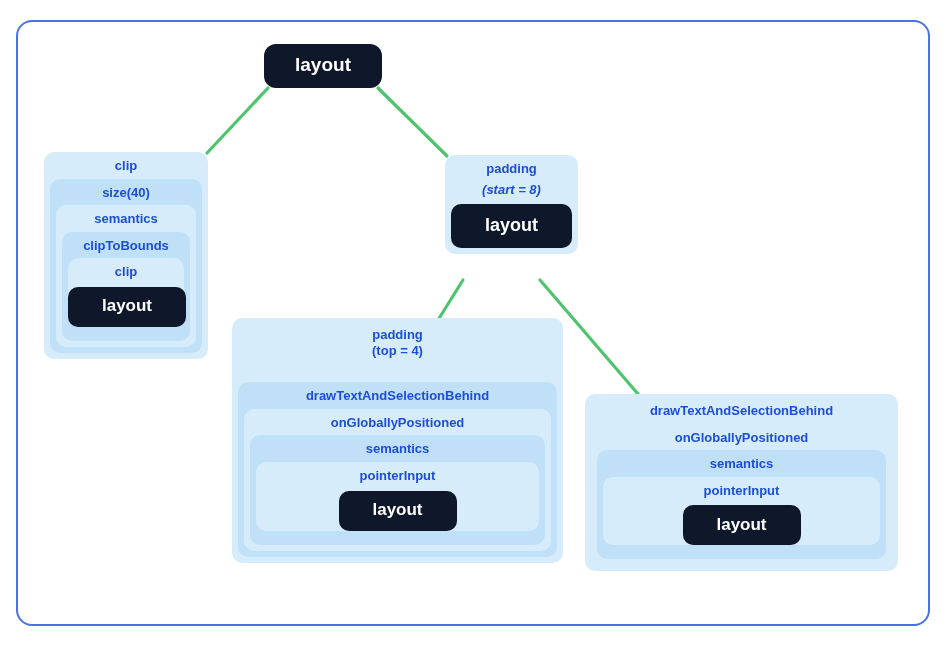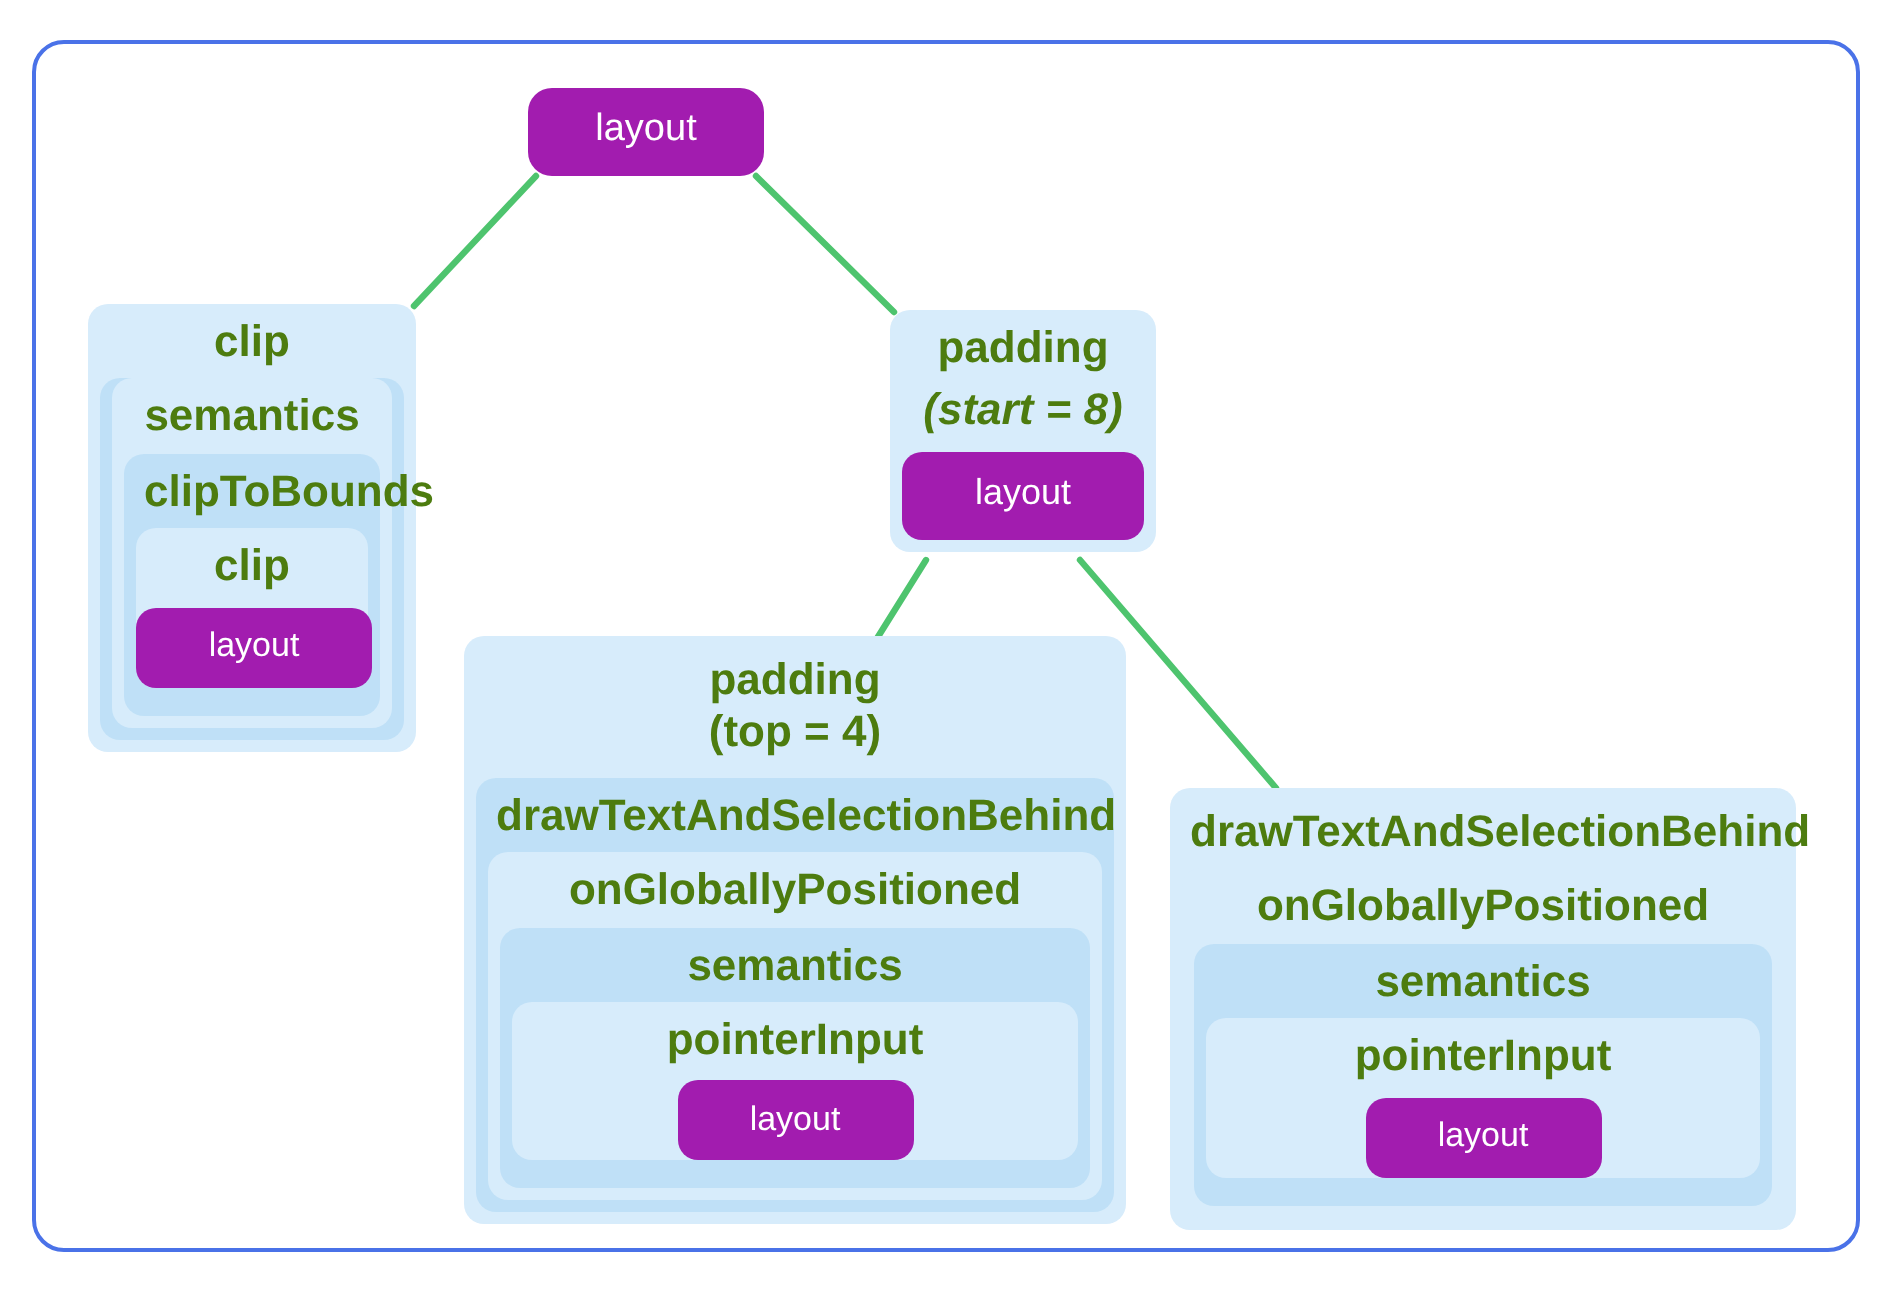--- a/index.html
+++ b/index.html
@@ -50,37 +50,37 @@
   .tint-b { background: #bfe0f7; }
 
   .nest {
     border-radius: 10px;
     box-sizing: border-box;
     text-align: center;
   }
   .nest > .lbl {
     display: block;
     padding: 6px 10px 5px 10px;
-    color: #4d7c0f;
+    color: #1d4ed8;
     font-weight: 700;
-    font-size: 22px;
+    font-size: 13px;
     line-height: 1.2;
     white-space: nowrap;
   }
   .nest > .lbl.two-line { white-space: normal; }
 
   .inner-wrap {
     padding: 0 6px 6px 6px;
   }
 
   
   .layout-pill {
-    background: #a21caf;
+    background: #0f172a;
     color: #ffffff;
-    font-weight: 400;
+    font-weight: 700;
     border-radius: 10px;
     text-align: center;
     font-size: 17px;
     padding: 9px 10px 10px 10px;
     line-height: 1.1;
     box-sizing: border-box;
   }
   .layout-pill.root {
     position: absolute;
     left: 264px;
@@ -148,20 +148,21 @@
   </svg>
 
   <div class="layout-pill root">
     <span>layout</span>
   </div>
 
   <div class="node tint-a nest" id="clip-stack">
     <span class="lbl">clip</span>
     <div class="inner-wrap">
       <div class="nest tint-b">
+        <span class="lbl">size(40)</span>
         <div class="inner-wrap">
           <div class="nest tint-a">
             <span class="lbl">semantics</span>
             <div class="inner-wrap">
               <div class="nest tint-b">
                 <span class="lbl">clipToBounds</span>
                 <div class="inner-wrap">
                   <div class="nest tint-a">
                     <span class="lbl">clip</span>
                     <div class="layout-pill deep">
@@ -180,21 +181,21 @@
   <div class="node tint-a nest" id="pad8-box">
     <span class="lbl two-line">padding</span>
     <span class="lbl two-line" style="padding-top:0;padding-bottom:7px;font-style:italic;">(start = 8)</span>
     <div class="layout-pill in-pad8">
       <span>layout</span>
     </div>
   </div>
 
   <div class="node tint-a nest" id="mid-box">
     <span class="lbl two-line" style="padding-bottom:0;padding-top:9px;">padding</span>
-    <span class="lbl two-line" style="padding-top:0;padding-bottom:9px;">(top = 4)</span>
+    <span class="lbl two-line" style="padding-top:0;padding-bottom:24px;">(top = 4)</span>
     <div class="inner-wrap">
       <div class="nest tint-b">
         <span class="lbl">drawTextAndSelectionBehind</span>
         <div class="inner-wrap">
           <div class="nest tint-a">
             <span class="lbl">onGloballyPositioned</span>
             <div class="inner-wrap">
               <div class="nest tint-b">
                 <span class="lbl">semantics</span>
                 <div class="inner-wrap">

